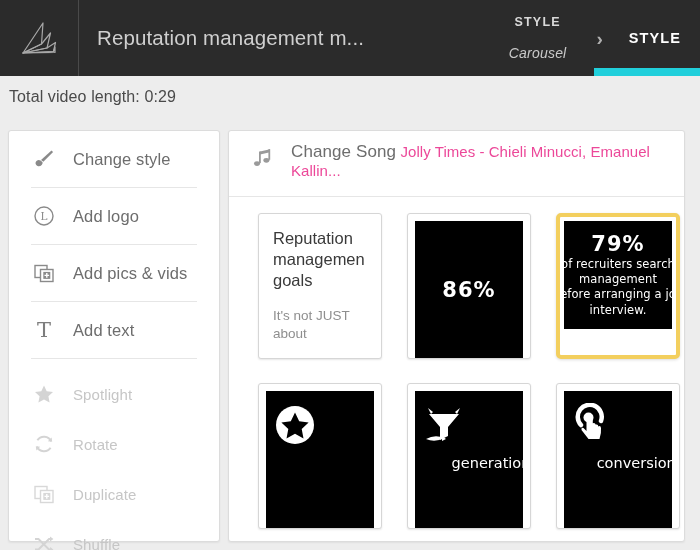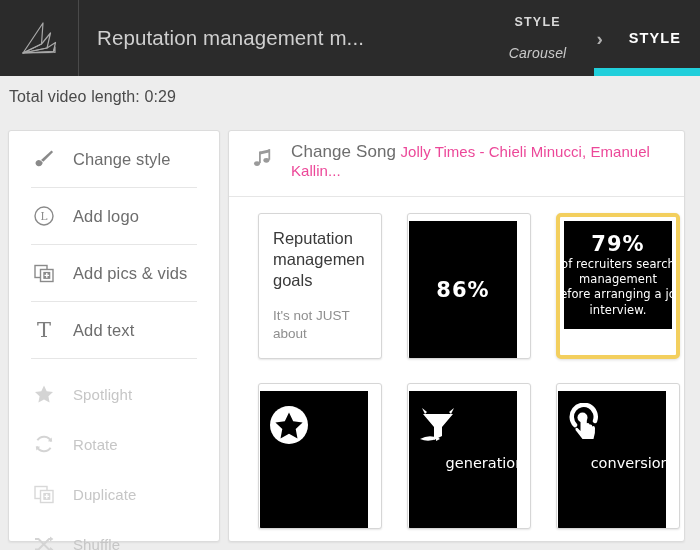--- a/index.html
+++ b/index.html
@@ -171,21 +171,21 @@
   }
   .card-head span { display: block; }
   .card-sub {
     font-size: 13.5px; color: #8e8e8e; line-height: 1.32; margin-top: 16px;
     white-space: nowrap;
   }
   .card-sub span { display: block; }
 
   
   .photo-wrap {
-    position: absolute; left: 1px; top: 7px;
+    position: absolute; left: 7px; top: 7px;
     width: 108px; height: 140px;
     background: #000000;
     overflow: hidden;
   }
   .card.selected .photo-wrap { left: 4px; top: 4px; width: 108px; height: 108px; }
 
   .photo-txt {
     position: absolute; left: 50%; top: 50%;
     transform: translate(-50%,-50%);
     width: 150px;

